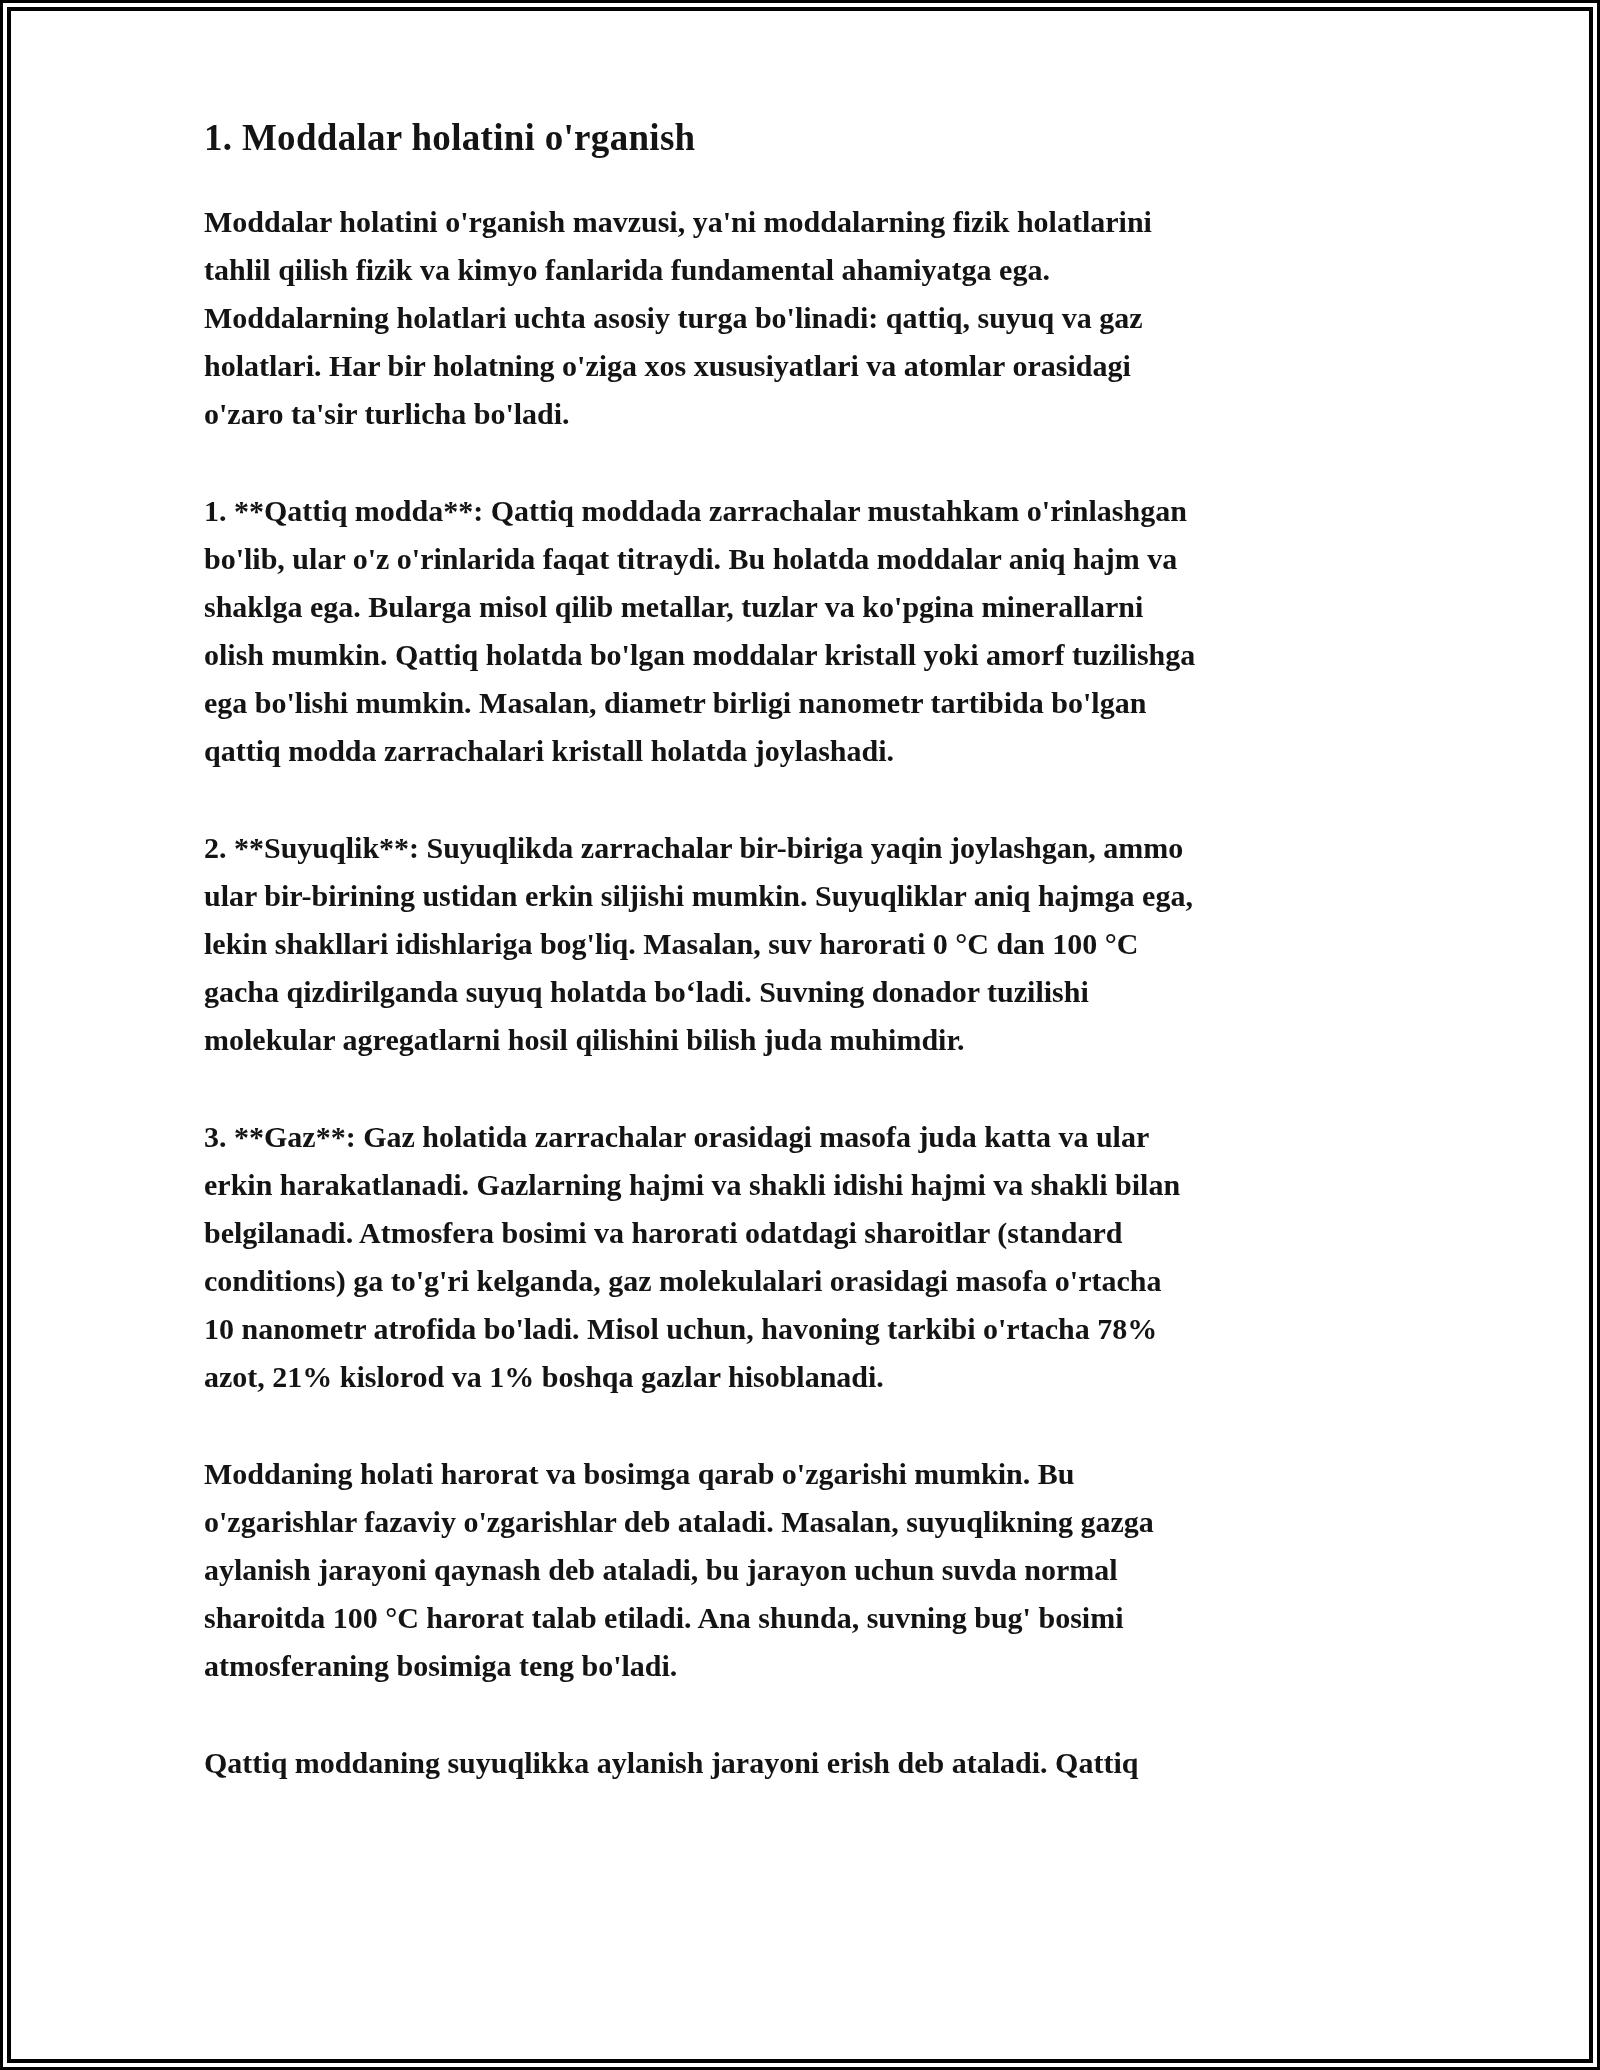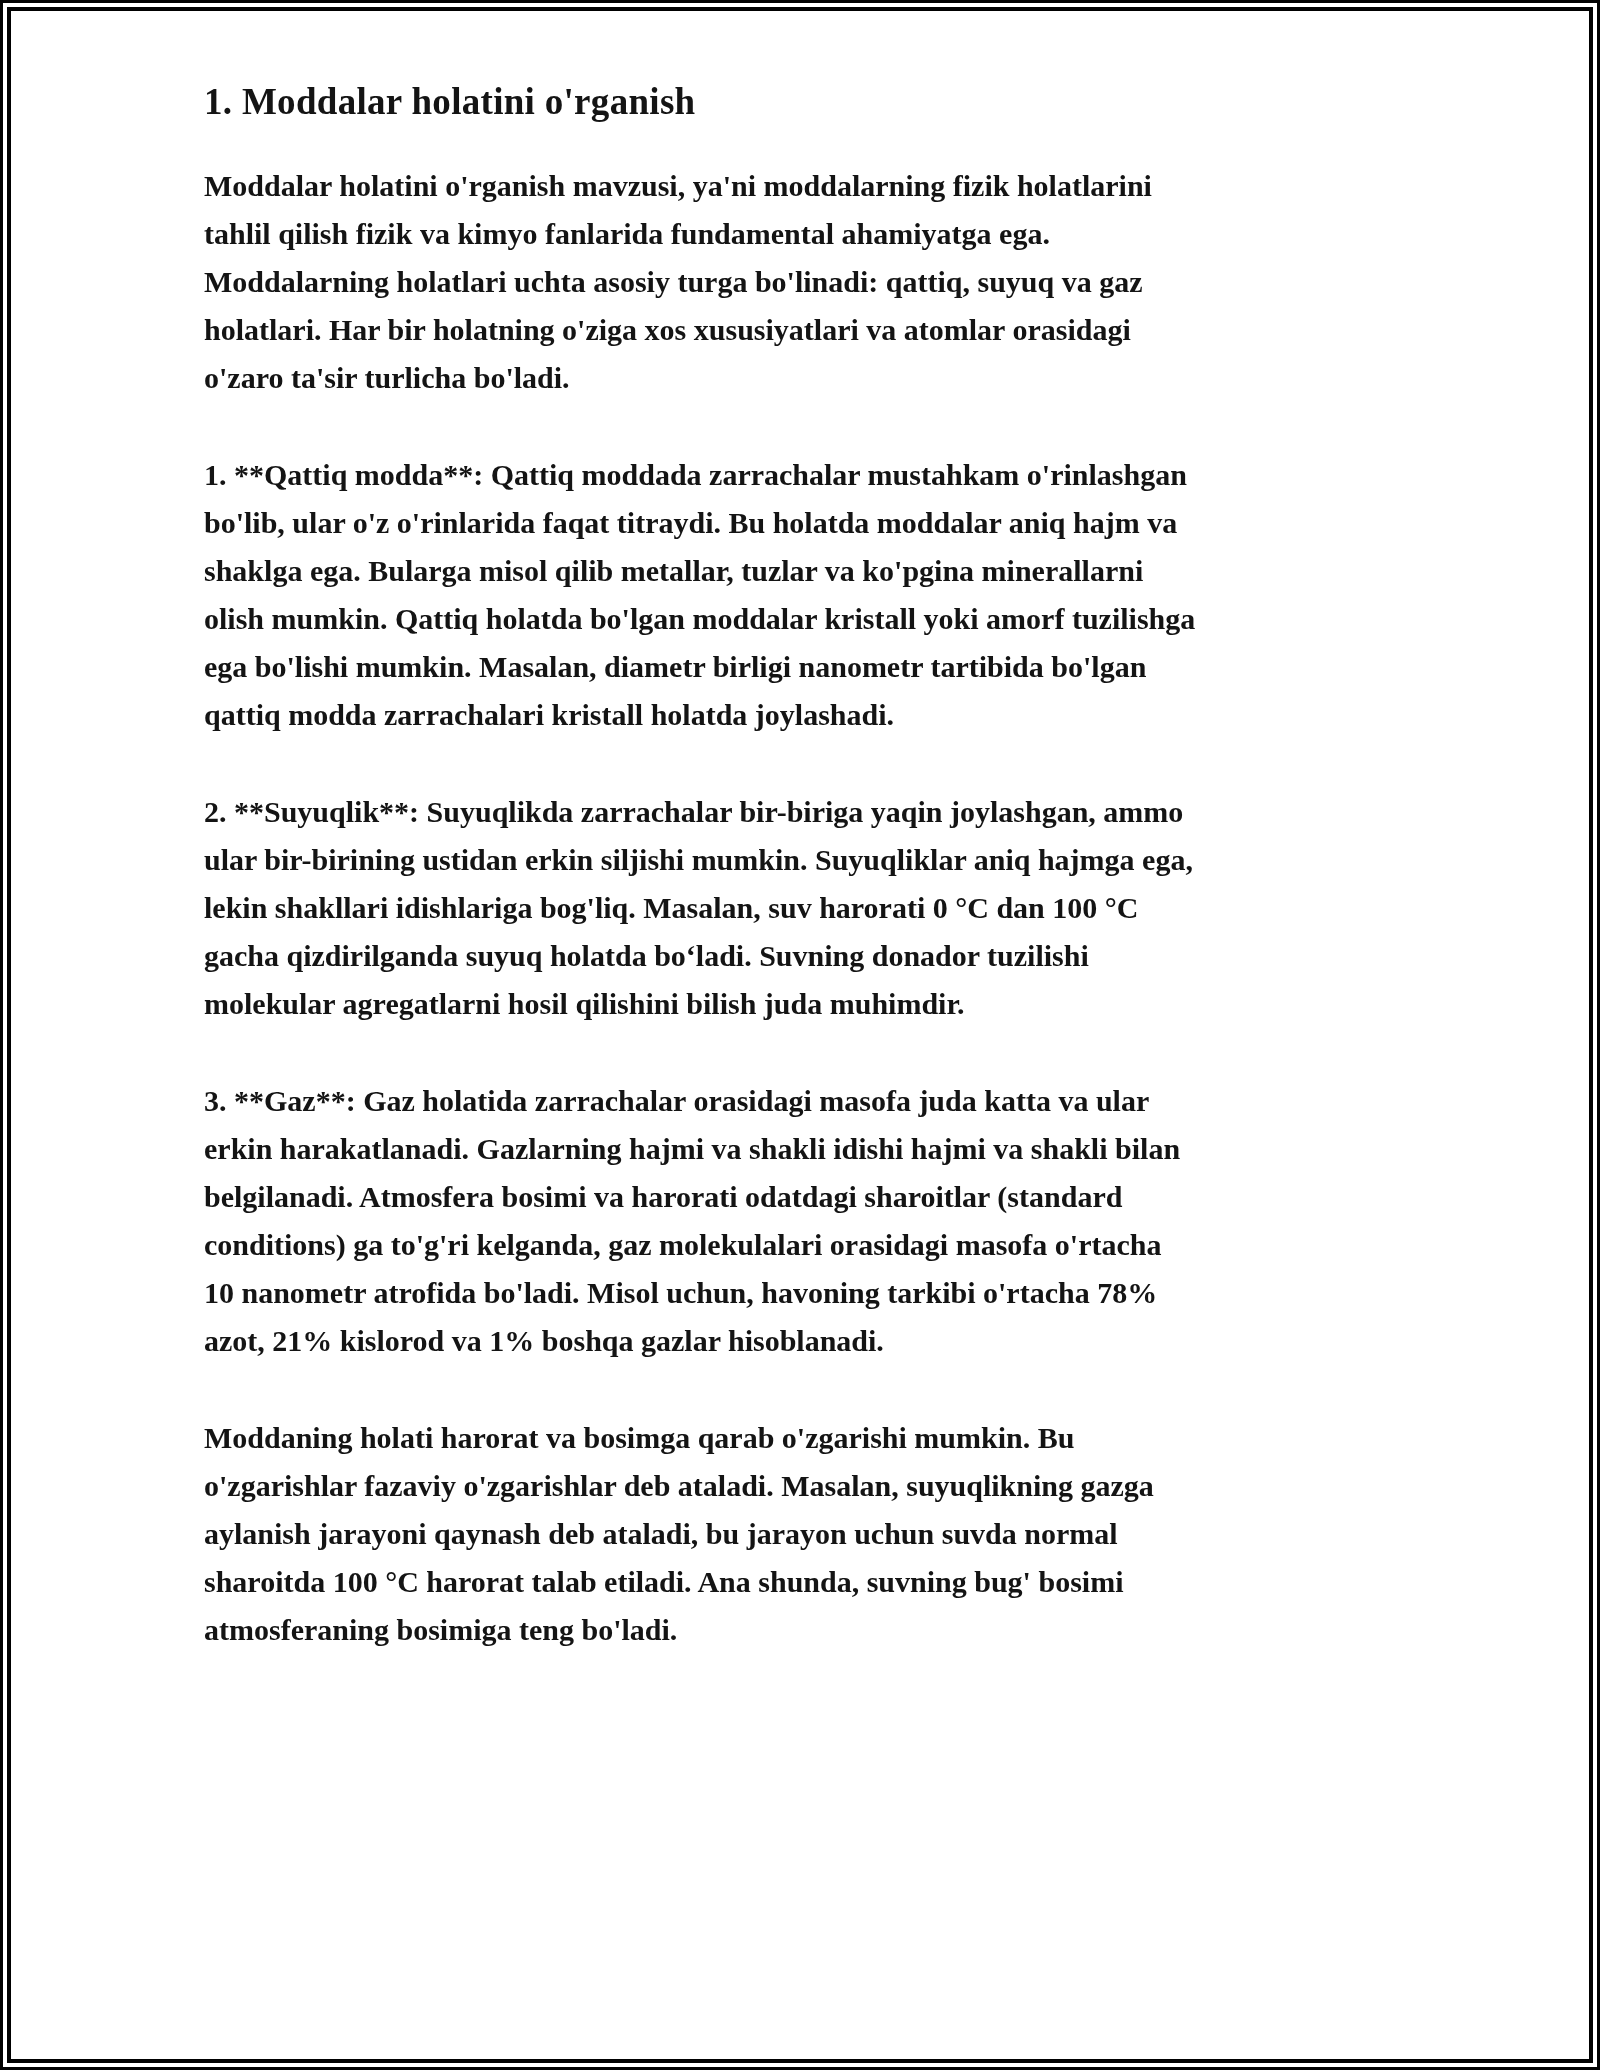--- a/index.html
+++ b/index.html
@@ -25,21 +25,21 @@
     position: absolute;
     inset: 7px;
     border: 4px solid #000000;
     pointer-events: none;
   }
   .content {
     position: absolute;
     left: 204px;
     top: 0;
     width: 1280px;
-    padding-top: 79px;
+    padding-top: 115px;
   }
   .doc-title {
     font-size: 37px;
     line-height: 46px;
     font-weight: bold;
     letter-spacing: 0.3px;
     margin: 0 0 37px 0;
   }
   .doc-paragraph {
     font-size: 30px;
@@ -83,13 +83,14 @@
 conditions) ga to'g'ri kelganda, gaz molekulalari orasidagi masofa o'rtacha
 10 nanometr atrofida bo'ladi. Misol uchun, havoning tarkibi o'rtacha 78%
 azot, 21% kislorod va 1% boshqa gazlar hisoblanadi.</p>
 
   <p class="doc-paragraph">Moddaning holati harorat va bosimga qarab o'zgarishi mumkin. Bu
 o'zgarishlar fazaviy o'zgarishlar deb ataladi. Masalan, suyuqlikning gazga
 aylanish jarayoni qaynash deb ataladi, bu jarayon uchun suvda normal
 sharoitda 100 °C harorat talab etiladi. Ana shunda, suvning bug' bosimi
 atmosferaning bosimiga teng bo'ladi.</p>
 
+  <p class="doc-paragraph">Qattiq moddaning suyuqlikka aylanish jarayoni erish deb ataladi. Qattiq</p>
 </div>
 
 </body></html>

